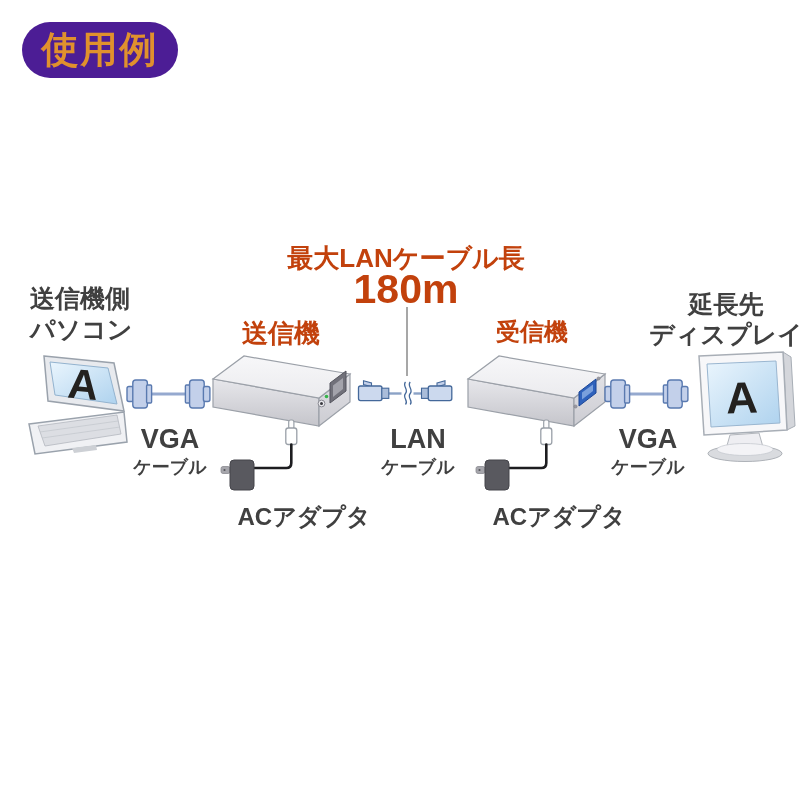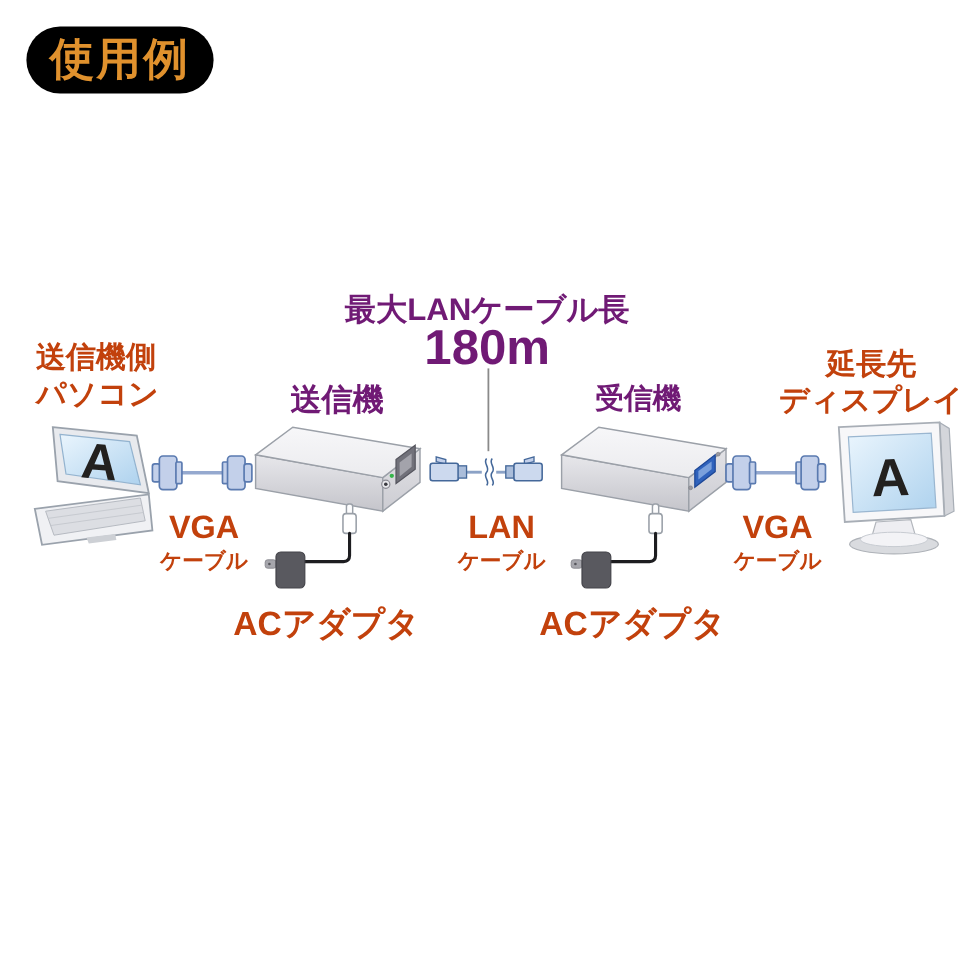--- a/index.html
+++ b/index.html
@@ -1,39 +1,39 @@
 <!DOCTYPE html>
 <html><head>
 <meta charset="utf-8">
 <style>
   html,body{margin:0;padding:0;background:#ffffff;}
   body{font-family:"Liberation Sans","DejaVu Sans",sans-serif;}
   .stage{position:relative;width:800px;height:800px;background:#ffffff;overflow:hidden;}
   .gfx{position:absolute;left:0;top:0;}
   .badge{
     position:absolute;left:22px;top:22px;width:156px;height:56px;
-    background:#000000;border-radius:28px;
+    background:#4c1d95;border-radius:28px;
     display:flex;align-items:center;justify-content:center;
     font-size:37px;font-weight:bold;color:#e0912d;letter-spacing:2px;
   }
-  .lbl{position:absolute;white-space:nowrap;color:#c2410c;font-weight:bold;}
+  .lbl{position:absolute;white-space:nowrap;color:#404040;font-weight:bold;}
   .cx{transform:translateX(-50%);text-align:center;}
   .pc-label{left:30px;top:283px;font-size:25px;line-height:31px;}
   .display-label{left:726px;top:289px;font-size:25px;line-height:30px;}
-  .red{color:#701a75;}
+  .red{color:#c2410c;}
   .annotation{left:406px;top:243px;}
   .annotation .l1{font-size:26px;line-height:30px;}
   .annotation .l2{font-size:41px;line-height:33px;}
   .tx-label{left:281px;top:316px;font-size:26px;}
   .rx-label{left:532px;top:316px;font-size:24px;}
   .cable-label{top:406px;margin-top:19px;}
   .cable-label .l1{font-size:27px;line-height:28px;}
   .cable-label .l2{font-size:18px;line-height:29px;}
   .vga1{left:170px;} .lan{left:418px;} .vga2{left:648px;}
-  .ac-label{top:501px;font-size:28px;}
+  .ac-label{top:501px;font-size:24px;margin-left:32px;}
   .ac1{left:272px;} .ac2{left:527px;}
 </style>
 </head>
 <body>
 
 <div class="stage">
 
   <svg class="gfx" width="800" height="800" viewBox="0 0 800 800">
     <defs>
       <linearGradient id="gScreen" x1="0" y1="0" x2="1" y2="1">

